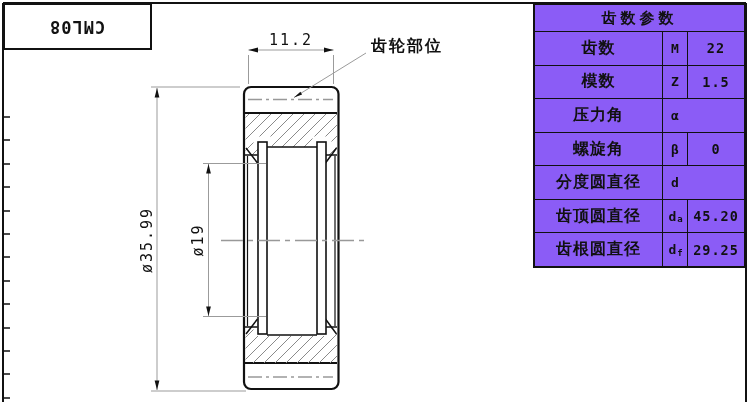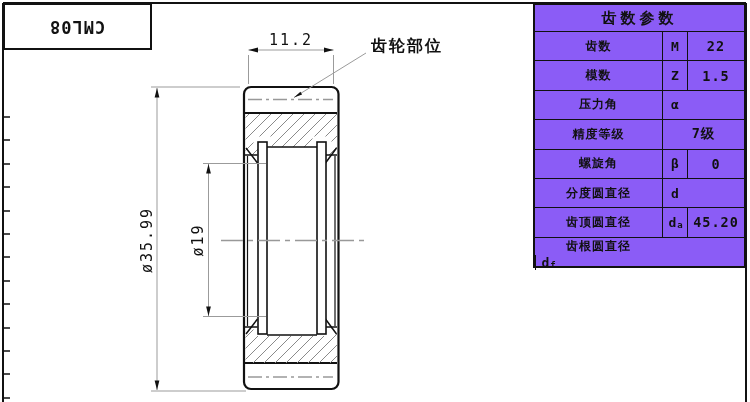--- a/index.html
+++ b/index.html
@@ -12,23 +12,23 @@
              box-sizing:border-box;background:#fff;display:flex;align-items:center;justify-content:center;}
   .title-code{transform:rotate(180deg);font-family:"DejaVu Sans Mono",monospace;
               font-weight:bold;font-size:17px;letter-spacing:1px;}
 
   
   .ptable{position:absolute;left:533px;top:3px;width:213px;height:265px;border:2px solid #111;
           box-sizing:border-box;background:#8b5cf6;display:flex;flex-direction:column;}
   .ptable-header{height:26px;flex:none;border-bottom:1.5px solid #111;display:flex;align-items:center;
                  justify-content:center;font-weight:bold;font-size:15px;letter-spacing:4px;}
   .prow{flex:1;display:flex;border-bottom:1.5px solid #111;min-height:0;}
-  .prow:last-child{border-bottom:none;flex-direction:column;}
+  .prow:last-child{border-bottom:none;}
   .pcell-label{width:127px;flex:none;display:flex;align-items:center;justify-content:center;
-               font-weight:bold;font-size:12px;letter-spacing:1px;}
+               font-weight:bold;font-size:16px;letter-spacing:1px;}
   .pcell-sym{width:24px;flex:none;border-left:1.5px solid #111;display:flex;align-items:center;
              justify-content:center;font-family:"DejaVu Sans Mono",monospace;font-weight:bold;font-size:13px;}
   .pcell-val{flex:1;border-left:1.5px solid #111;display:flex;align-items:center;justify-content:center;
              font-family:"DejaVu Sans Mono",monospace;font-weight:bold;font-size:13.5px;letter-spacing:1px;}
   .sub{font-size:9px;position:relative;top:3px;left:1px;}
 
   .dim-text{font-family:"DejaVu Sans Mono",monospace;font-size:15px;letter-spacing:2px;}
   .leader-text{font-family:"Liberation Sans",sans-serif;font-weight:bold;font-size:16px;letter-spacing:2px;}
 </style>
 </head>
@@ -139,24 +139,20 @@
       <div class="pcell-val">1.5</div>
     </div>
     <div class="prow">
       <div class="pcell-label">压力角</div>
       <div class="pcell-sym">
           <span>α</span>
           <span class="sub"></span>
         </div>
     </div>
     <div class="prow">
-      <div class="pcell-label">精度等级</div>
-      <div class="pcell-val">7级</div>
-    </div>
-    <div class="prow">
       <div class="pcell-label">螺旋角</div>
       <div class="pcell-sym">
           <span>β</span>
           <span class="sub"></span>
         </div>
       <div class="pcell-val">0</div>
     </div>
     <div class="prow">
       <div class="pcell-label">分度圆直径</div>
       <div class="pcell-sym">
@@ -171,16 +167,17 @@
           <span class="sub">a</span>
         </div>
       <div class="pcell-val">45.20</div>
     </div>
     <div class="prow">
       <div class="pcell-label">齿根圆直径</div>
       <div class="pcell-sym">
           <span>d</span>
           <span class="sub">f</span>
         </div>
+      <div class="pcell-val">29.25</div>
     </div>
   </div>
 
 </div>
 
 </body></html>

